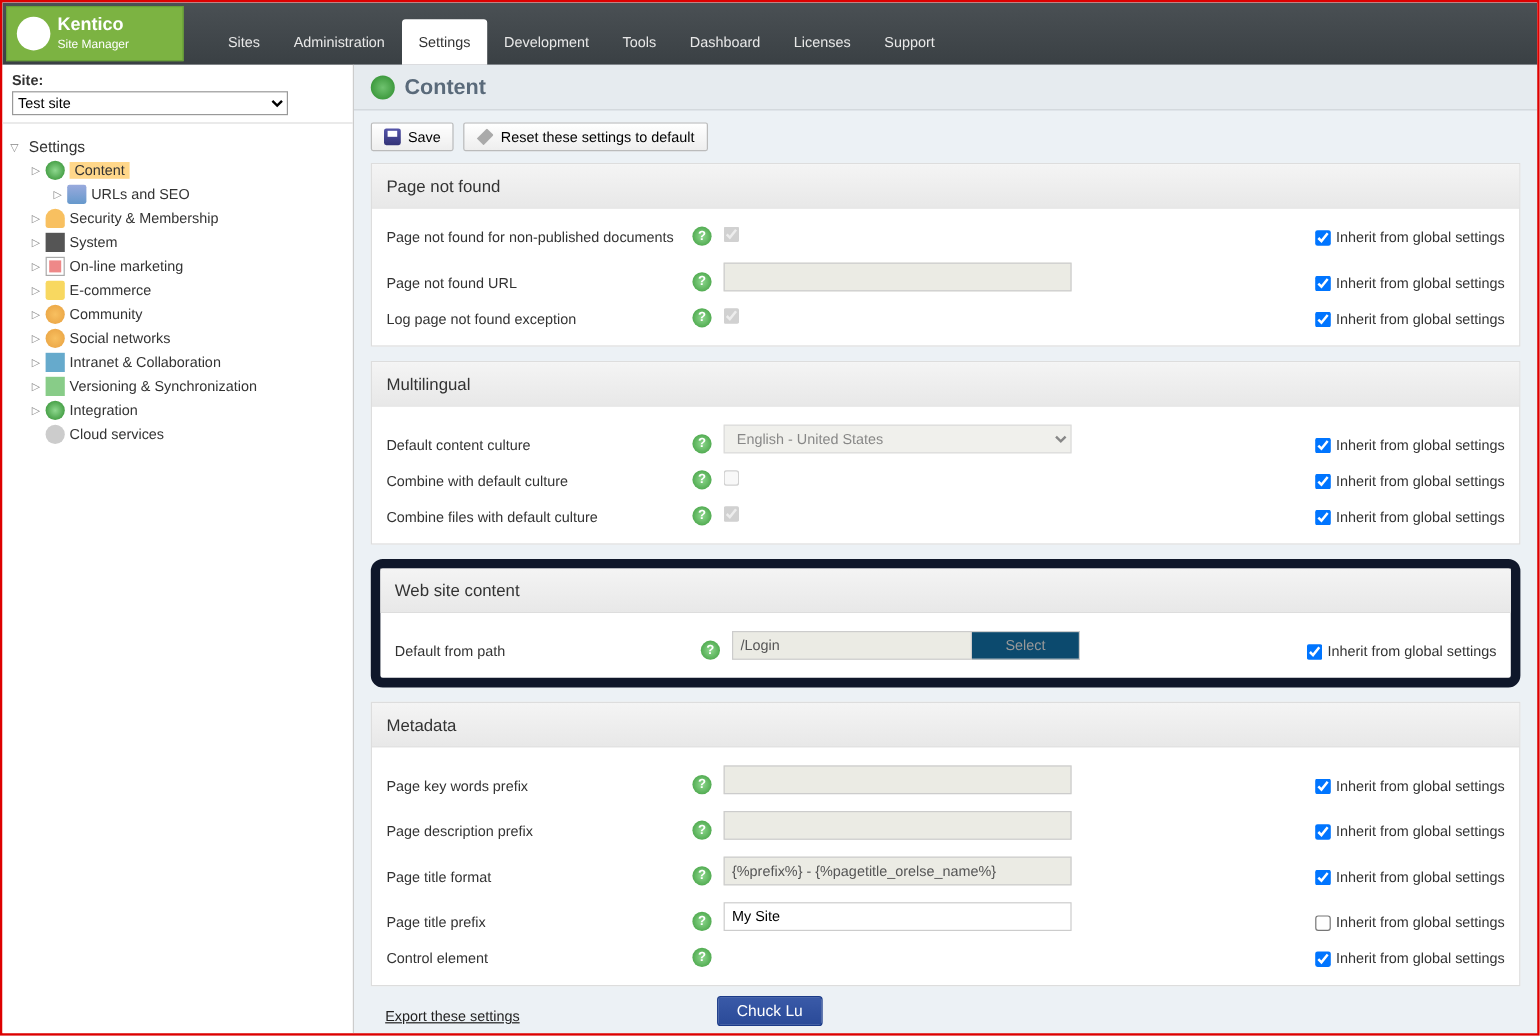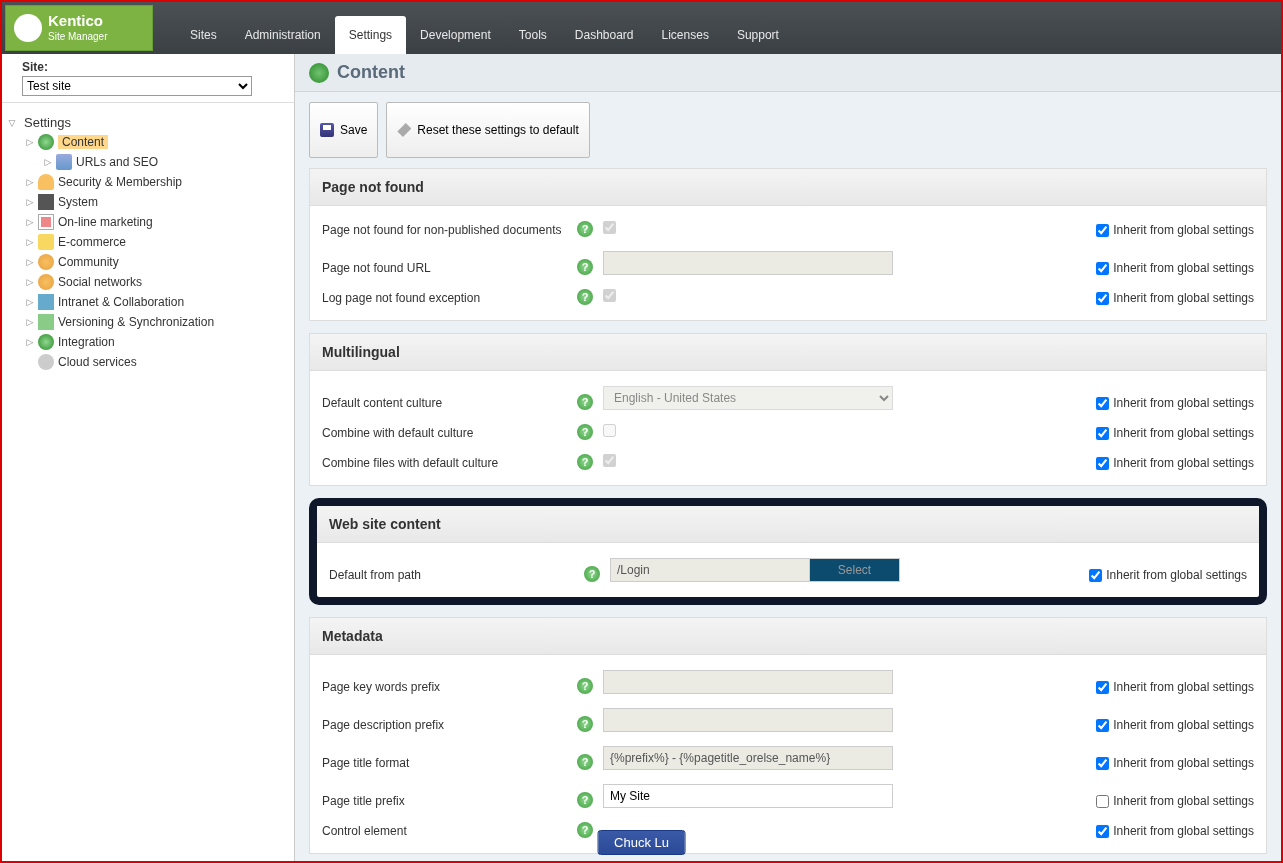--- a/index.html
+++ b/index.html
@@ -11,46 +11,46 @@
 .logo-text { color: #fff; line-height: 1.1; }
 .logo-text b { font-size: 15px; display: block; }
 .logo-text span { font-size: 10px; }
 .nav { display: flex; align-items: flex-end; padding-left: 20px; }
 .nav-item { color: #e8e8e8; padding: 12px 14px; cursor: pointer; font-size: 12px; }
 .nav-item.active { background: #fff; color: #333; border-radius: 3px 3px 0 0; }
 
 .main { display: flex; height: calc(100% - 52px); }
 
 .sidebar { width: 293px; border-right: 1px solid #ccc; background: #fff; display: flex; flex-direction: column; }
-.site-sel { padding: 6px 20px; border-bottom: 1px solid #ddd; }
+.site-sel { padding: 6px 8px; border-bottom: 1px solid #ddd; }
 .site-sel label { font-weight: bold; display: block; margin-bottom: 2px; }
 .site-sel select { width: 230px; height: 20px; border: 1px solid #999; background: #fff; font-size: 12px; }
 .tree { padding: 10px 4px; }
 .tree-node { display: flex; align-items: center; padding: 2px 0 2px 0; cursor: pointer; }
 .tree-arrow { width: 12px; font-size: 9px; color: #888; display: inline-flex; justify-content: center; }
 .tree-icon { width: 16px; height: 16px; margin: 0 4px 0 2px; display: inline-flex; align-items: center; justify-content: center; font-size: 13px; }
 .tree-label { }
 .tree-label.selected { background: #ffd78a; padding: 0 4px; }
 .tree-root { padding-left: 6px; font-weight: normal; font-size: 13px; }
 .tree-children { padding-left: 18px; }
 .tree-grandchild { padding-left: 36px; }
 
 .content { flex: 1; background: #ecf1f5; display: flex; flex-direction: column; overflow: hidden; }
 .header { padding: 8px 14px; background: #e6ebef; border-bottom: 1px solid #d0d5d9; display: flex; align-items: center; gap: 8px; }
 .header-icon { width: 20px; height: 20px; border-radius: 50%; background: radial-gradient(#6fc26f, #2a8a2a); display: inline-flex; align-items: center; justify-content: center; color: #fff; font-size: 10px; }
 .header-title { font-size: 18px; font-weight: bold; color: #5a6a7a; }
 .toolbar { padding: 10px 14px; display: flex; gap: 8px; }
-.btn { border: 1px solid #bbb; background: linear-gradient(#fff,#eee); padding: 20px 10px; cursor: pointer; display: inline-flex; align-items: center; gap: 6px; font-size: 12px; border-radius: 2px; }
+.btn { border: 1px solid #bbb; background: linear-gradient(#fff,#eee); padding: 4px 10px; cursor: pointer; display: inline-flex; align-items: center; gap: 6px; font-size: 12px; border-radius: 2px; }
 .btn .icon { width: 14px; height: 14px; display: inline-block; }
 .save-icn { background: linear-gradient(#55a,#337); border-radius: 2px; position: relative; }
 .save-icn::after { content:''; position:absolute; left:3px; top:2px; width:8px; height:5px; background:#fff; }
 .wrench-icn { background: #aaa; clip-path: polygon(60% 0,100% 40%,40% 100%,0 60%); }
 
 .panel { background: #fff; margin: 0 14px 12px 14px; border: 1px solid #ddd; }
-.panel-head { background: linear-gradient(#f4f4f4,#e8e8e8); border-bottom: 1px solid #ddd; padding: 10px 12px; font-weight: bold; font-size: 14px; }
+.panel-head { background: linear-gradient(#f4f4f4,#e8e8e8); border-bottom: 1px solid #ddd; padding: 10px 12px; font-weight: normal; font-size: 14px; }
 .panel-body { padding: 8px 0; }
 .scroll { overflow-y: auto; flex: 1; padding-bottom: 10px; }
 
 .row { display: flex; align-items: flex-end; padding: 7px 12px; }
 .row-label { width: 255px; }
 .row-help { width: 26px; }
 .help-dot { width: 16px; height: 16px; border-radius: 50%; background: radial-gradient(#8ed88e,#3a9a3a); color:#fff; display:inline-flex; align-items:center; justify-content:center; font-size:11px; font-weight:bold; cursor:pointer; }
 .row-ctrl { flex: 0 0 300px; }
 .row-ctrl input[type=text], .row-ctrl select { width: 290px; height: 24px; border: 1px solid #ccc; padding: 0 6px; font-size: 12px; }
 .row-ctrl input[disabled], .row-ctrl select[disabled] { background: #ebebe4; color: #555; }

